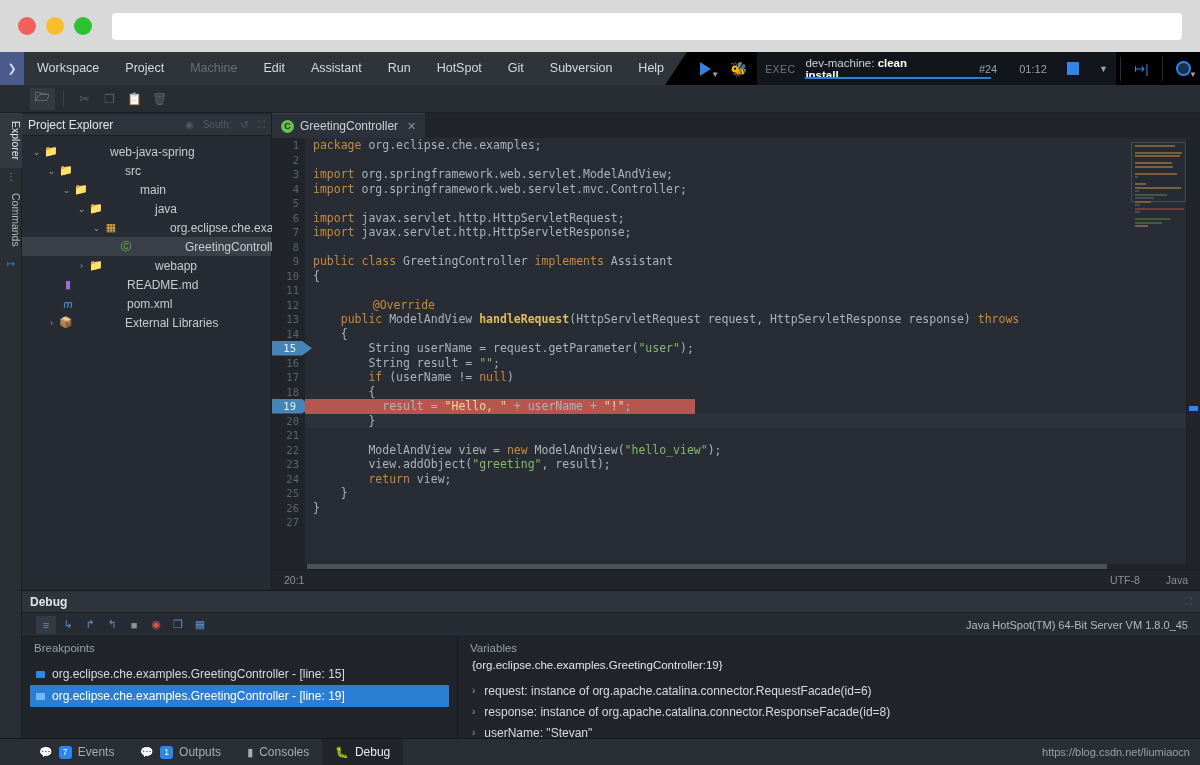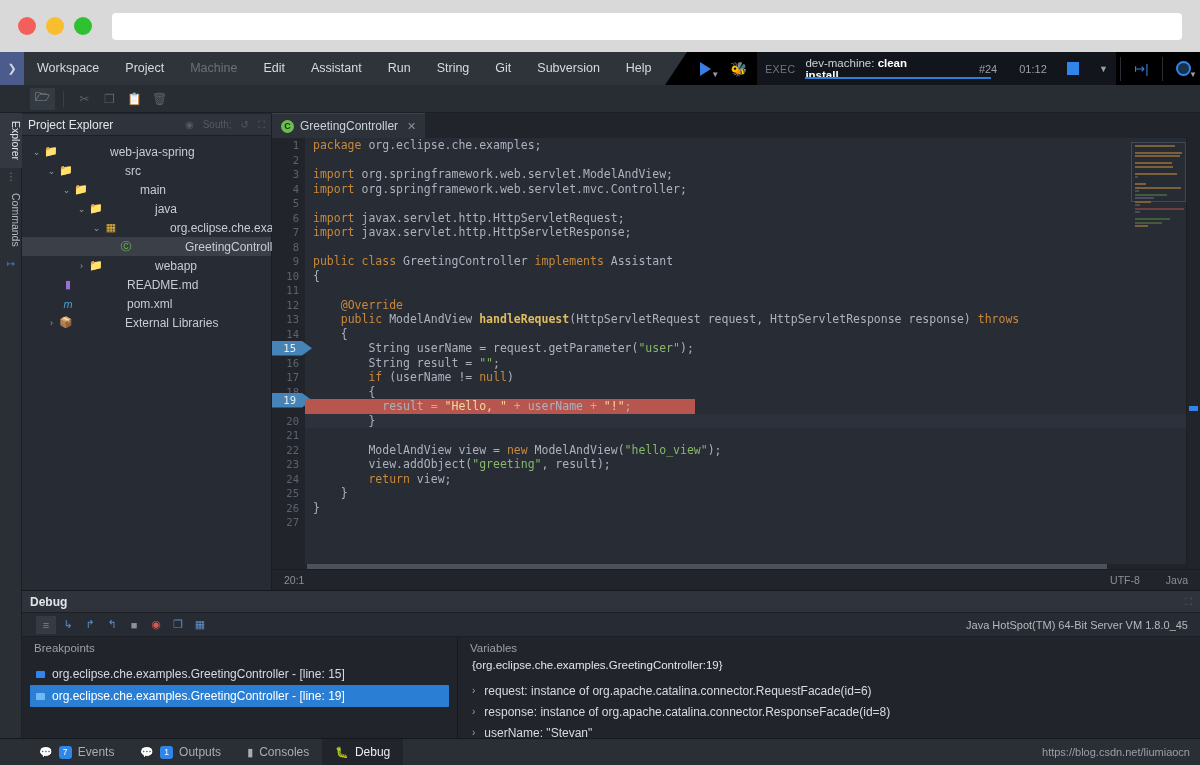--- a/index.html
+++ b/index.html
@@ -187,21 +187,21 @@
     height: 14.5px; line-height: 14.5px;
     font-family: "DejaVu Sans Mono", monospace; font-size: 11.5px;
     color: #abb2bf; white-space: pre; padding-left: 8px;
   }
   .cline.cur { background: #2c313c; }
   .cline.bphit { background: #b7564f; }
   .cline.bphit .kw, .cline.bphit .str, .cline.bphit .num { color: #f2d9a0; }
   .kw { color: #c8893b; }
   .str { color: #86b76a; }
   .fn { color: #e0bd5e; font-weight: bold; text-align: center; }
-  .ann { color: #c8893b; }
+  .ann { color: #c8893b; margin-left: 32px; }
   .plain { color: #abb2bf; }
 
   .minimap {
     position: absolute; right: 14px; top: 4px; width: 55px; height: 60px;
     background: #272b33; border: 1px solid #4a5059; opacity: .85;
   }
   .mmline { height: 2px; margin: 1.5px 3px; background: #4d5460; }
   .mmline.o { background: #8a6a3a; }
   .mmline.r { background: #7a4440; }
   .mmline.g { background: #4a6340; }
@@ -316,21 +316,21 @@
   <div class="ide">
 
     <div class="menubar">
       <div class="burger">❯</div>
       <div class="menuitem">Workspace</div>
       <div class="menuitem">Project</div>
       <div class="menuitem disabled">Machine</div>
       <div class="menuitem">Edit</div>
       <div class="menuitem">Assistant</div>
       <div class="menuitem">Run</div>
-      <div class="menuitem">String</div>
+      <div class="menuitem">HotSpot</div>
       <div class="menuitem">Git</div>
       <div class="menuitem">Subversion</div>
       <div class="menuitem">Help</div>
 
       <div class="runzone" style="width:535px;">
         <div class="runzone-bg"></div>
         <div class="rz" style="padding-left:24px;">
           <div class="rzbtn">
             <span class="playtri"></span>
             <span class="caret">▼</span>
@@ -463,21 +463,21 @@
             <div class="gline">12</div>
             <div class="gline">13</div>
             <div class="gline">14</div>
             <div class="bparrow" style="top: 203px;">
               <span style="position: absolute; right: 16px; top: 0px; line-height: 14.5px; font-family: &quot;DejaVu Sans Mono&quot;, monospace; font-size: 10.5px; color: rgb(255, 255, 255);">15</span>
             </div>
             <div class="gline bp"></div>
             <div class="gline">16</div>
             <div class="gline">17</div>
             <div class="gline">18</div>
-            <div class="bparrow" style="top: 255px;">
+            <div class="bparrow" style="top: 261px;">
               <span style="position: absolute; right: 16px; top: 0px; line-height: 14.5px; font-family: &quot;DejaVu Sans Mono&quot;, monospace; font-size: 10.5px; color: rgb(255, 255, 255);">19</span>
             </div>
             <div class="gline bp"></div>
             <div class="gline">20</div>
             <div class="gline">21</div>
             <div class="gline">22</div>
             <div class="gline">23</div>
             <div class="gline">24</div>
             <div class="gline">25</div>
             <div class="gline">26</div>

